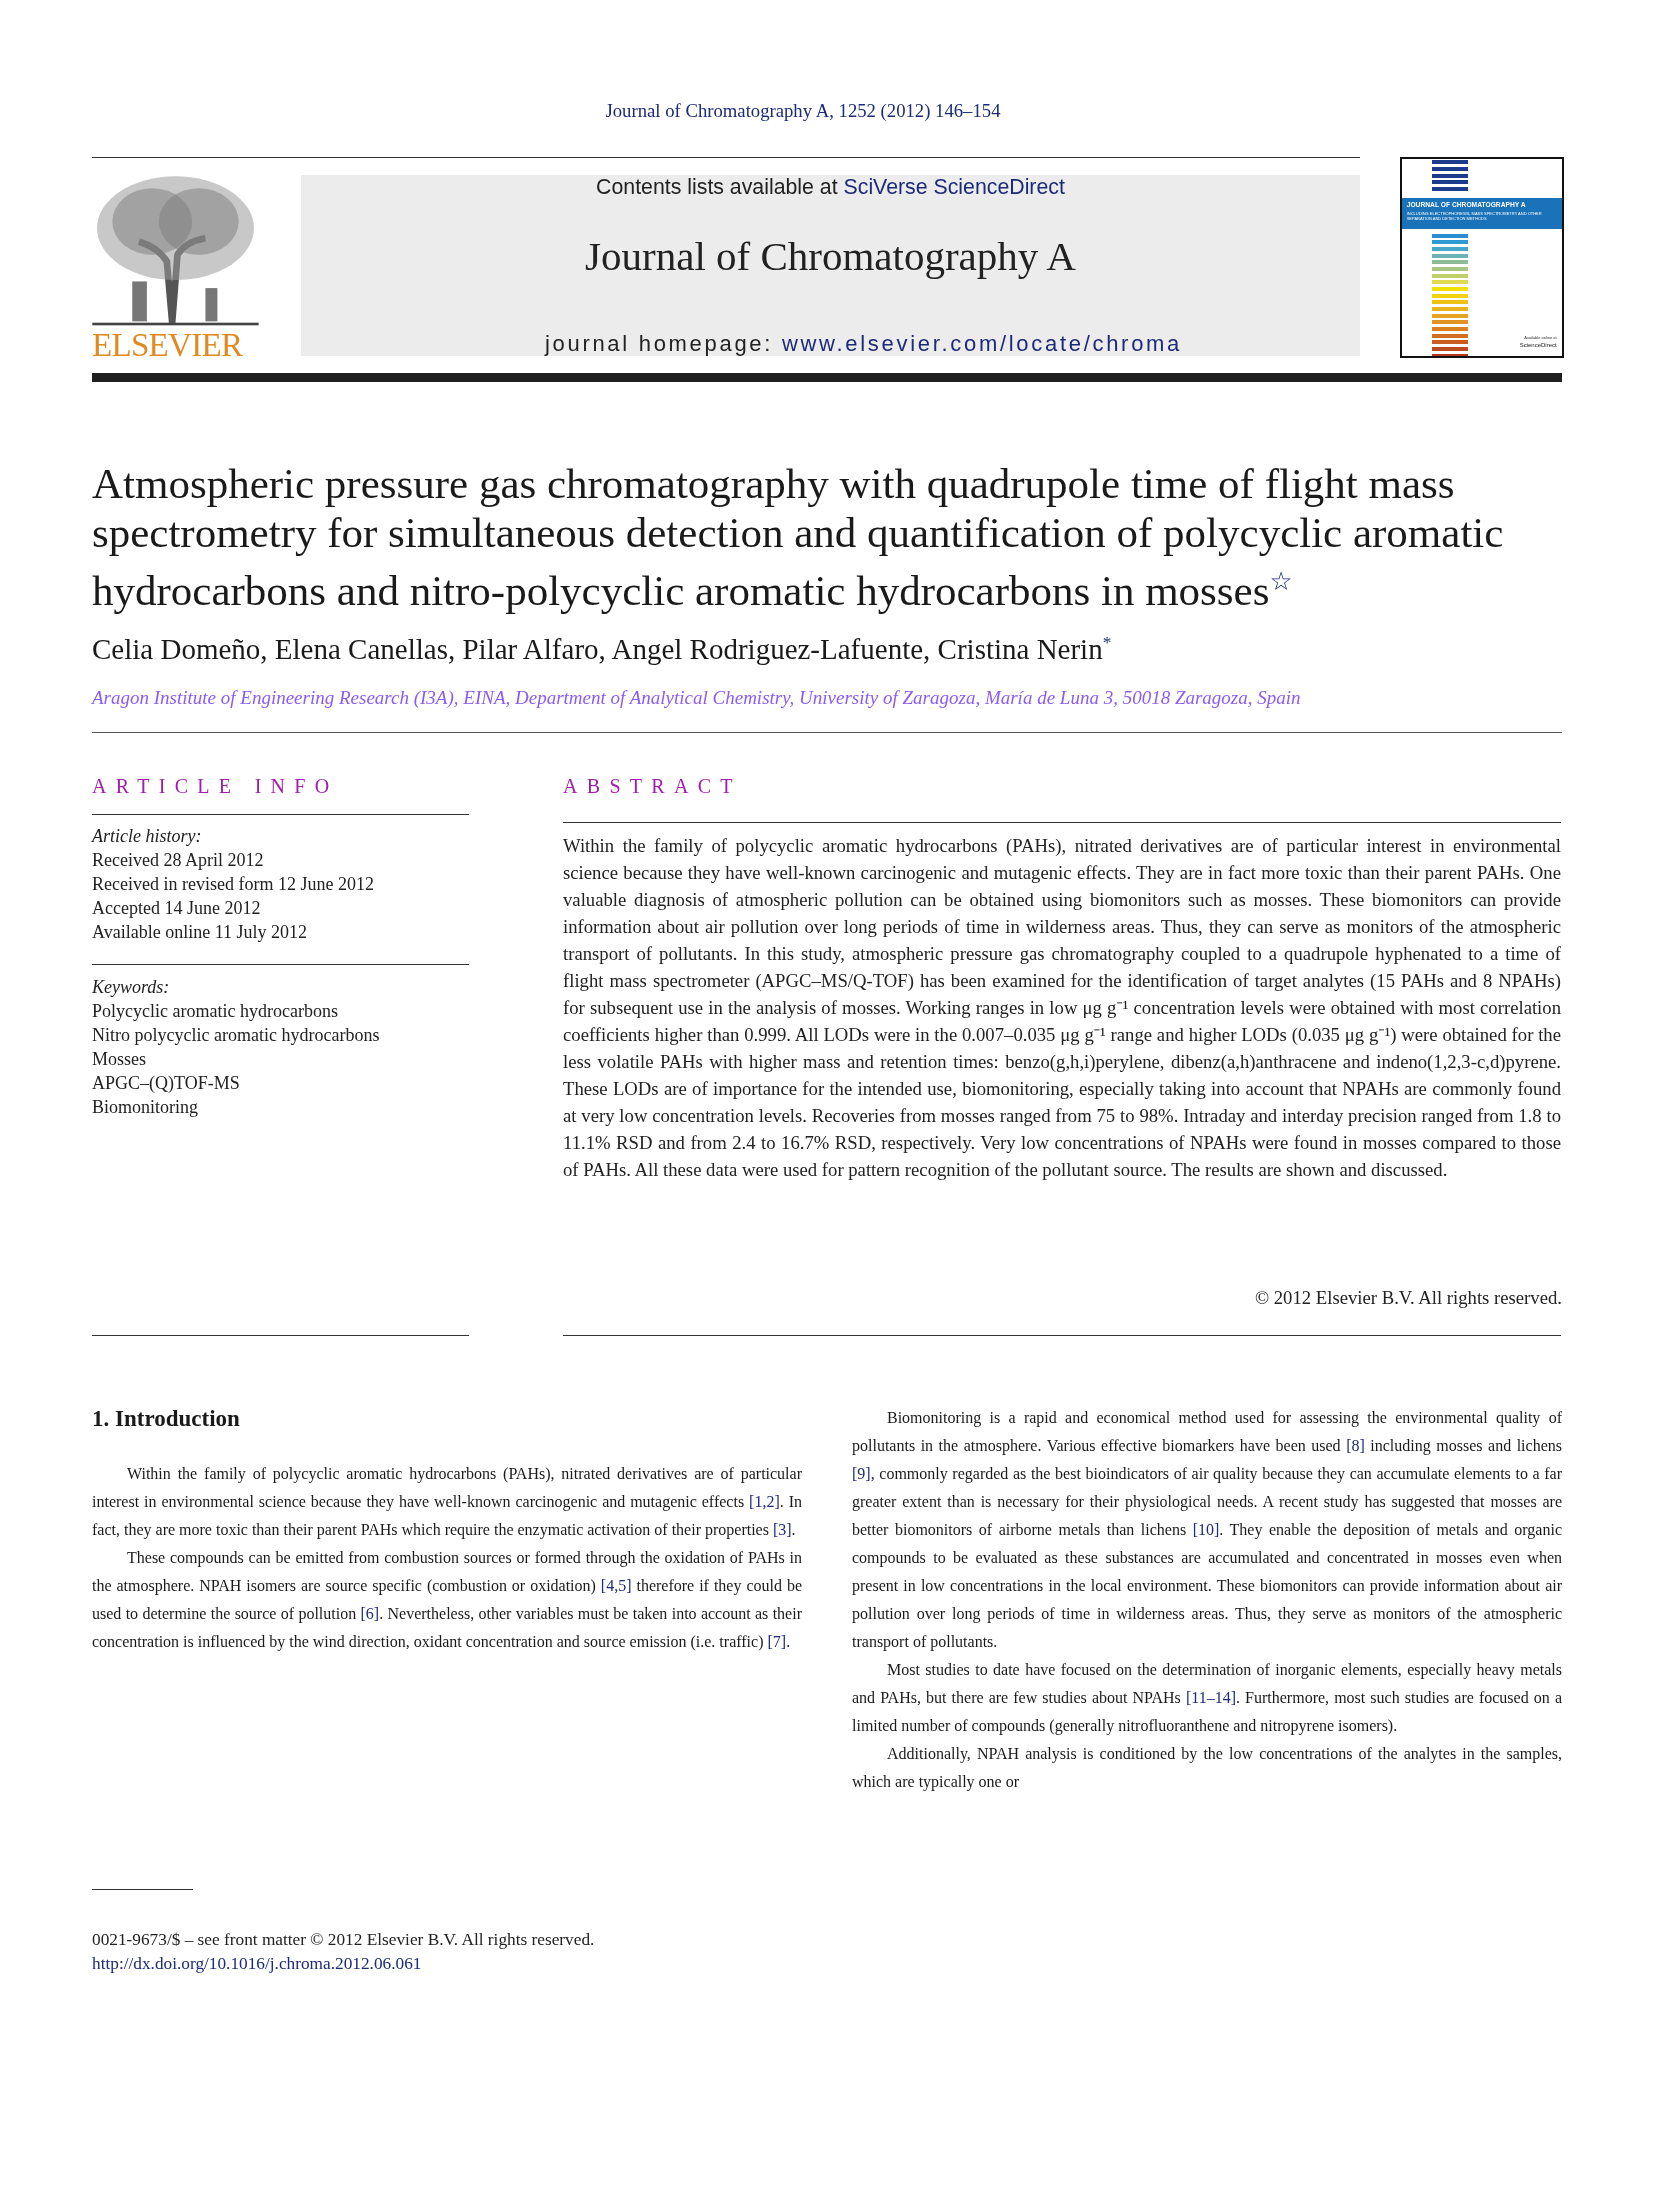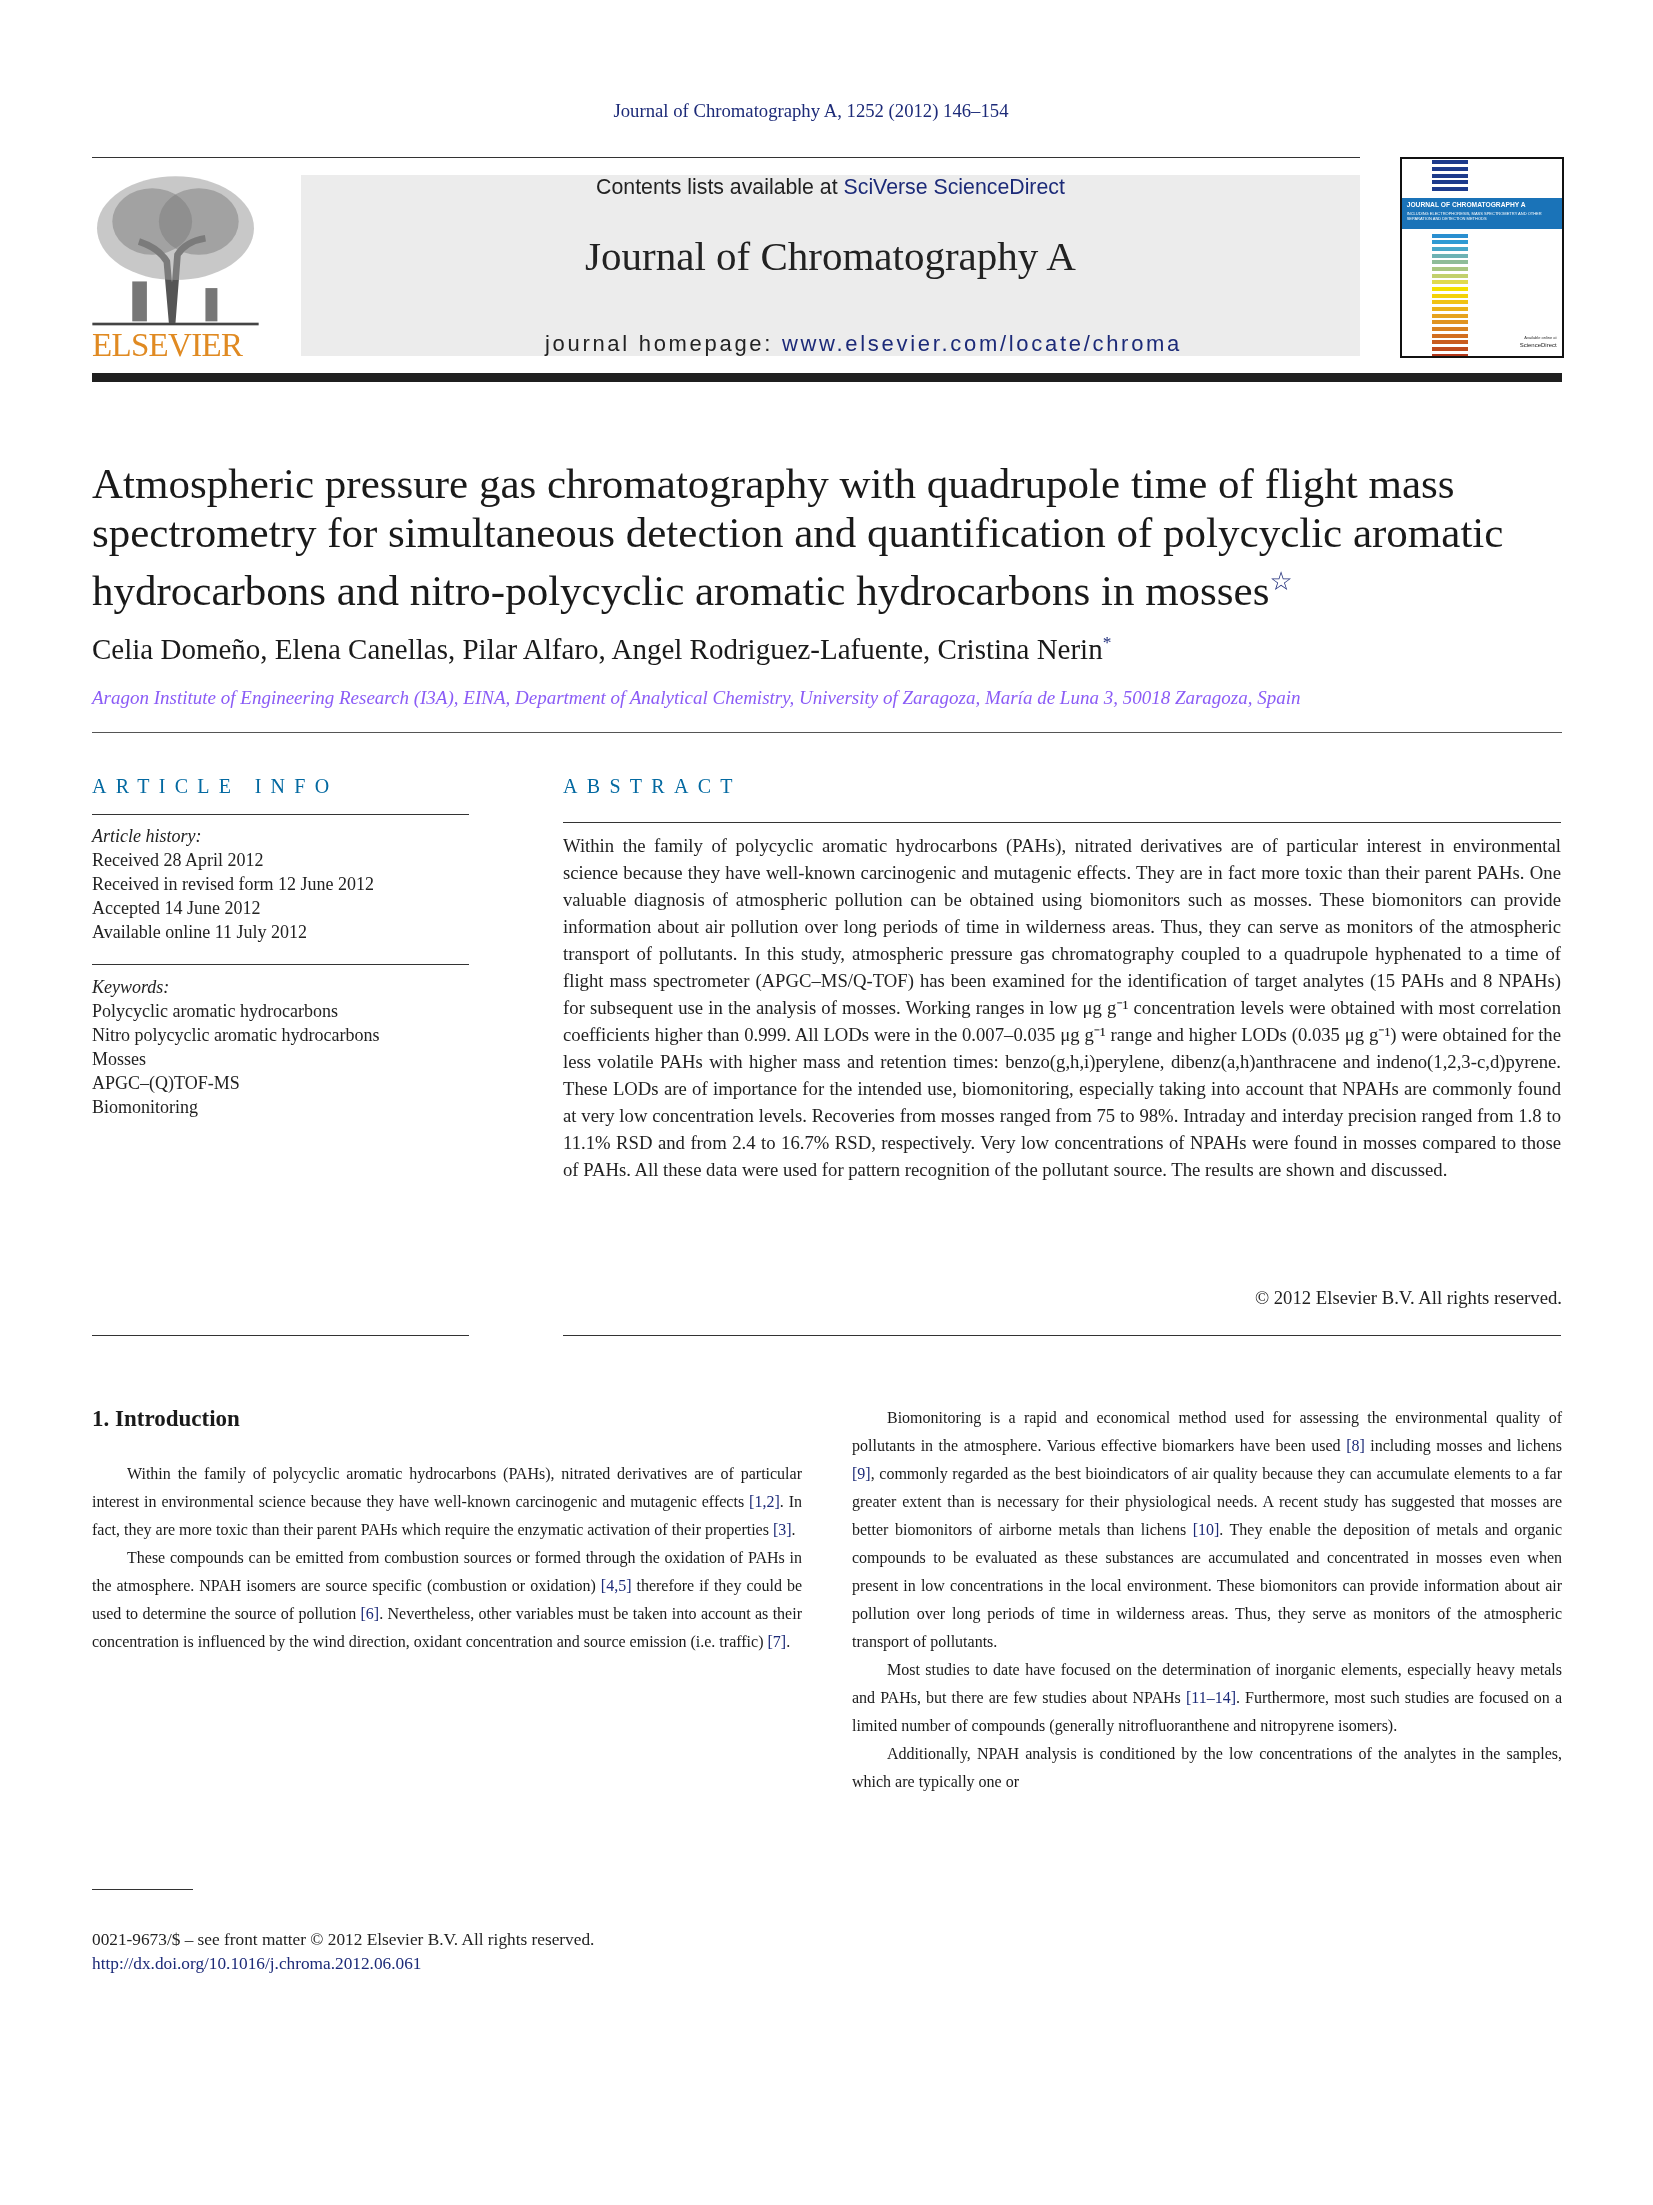--- a/index.html
+++ b/index.html
@@ -1,34 +1,34 @@
 <!DOCTYPE html>
 <html style="font-size:10.7px"><head>
 <meta charset="utf-8">
 <style>
   html,body{margin:0;padding:0;background:#fff;}
   body{width:1654px;height:2205px;position:relative;overflow:hidden;font-family:"Liberation Sans",sans-serif;color:#1a1a1a;}
   .abs{position:absolute;}
   .link{color:#1c2a78;}
-  .topcite{left:8px;width:1606px;top:100px;text-align:center;font-size:18.7px;color:#1c2a78;font-family:"Liberation Serif",serif;}
+  .topcite{left:0;width:1606px;top:100px;text-align:center;font-size:18.7px;color:#1c2a78;font-family:"Liberation Serif",serif;}
   .hr-thin{height:1.3px;background:#333;}
   .hr-thick{height:9.3px;background:#1f1f1f;}
   .banner{left:301px;top:175px;width:1059px;height:181px;background:#ececec;}
   .contents{left:301px;width:1059px;top:175px;text-align:center;font-size:21.3px;color:#222;}
   .jtitle{left:301px;width:1059px;top:232px;text-align:center;font-size:41px;color:#222;font-family:"Liberation Serif",serif;}
   .homepage{left:301px;width:1125px;top:331px;text-align:center;font-size:22px;letter-spacing:2.7px;color:#222;}
   .elsevier-logo{left:92px;top:175px;width:167px;height:187px;}
   .elsevier-word{left:92px;top:327px;font-size:33px;color:#e08a22;font-family:"Liberation Serif",serif;letter-spacing:-0.7px;}
   .cover{left:1400px;top:157px;width:160px;height:197px;border:2px solid #111;background:#fff;overflow:hidden;}
   .cover .bar{position:absolute;left:30px;width:36px;height:4px;}
   .cover .band{position:absolute;left:0;right:0;top:39px;height:31px;background:#1a73b8;color:#fff;font-size:5.3px;padding:3.3px 4.7px;box-sizing:border-box;}
   .title{left:92px;top:459px;width:1480px;font-size:43px;line-height:49px;color:#1a1a1a;font-family:"Liberation Serif",serif;}
   .authors{left:92px;top:632px;font-size:29px;color:#1a1a1a;font-family:"Liberation Serif",serif;}
   .affil{left:92px;top:687px;font-size:19px;font-style:italic;color:#8b5cf6;font-family:"Liberation Serif",serif;}
-  .sect-head{font-size:20px;letter-spacing:9.3px;color:#0369a1;font-family:"Liberation Serif",serif;}
+  .sect-head{font-size:20px;letter-spacing:9.3px;color:#a21caf;font-family:"Liberation Serif",serif;}
   .info{left:92px;width:377px;font-size:18px;line-height:24px;color:#222;font-family:"Liberation Serif",serif;}
   .info .lbl{font-style:italic;}
   .abstract{left:563px;top:832px;width:998px;font-size:18.7px;line-height:27px;text-align:justify;color:#222;font-family:"Liberation Serif",serif;}
   .copyright{right:92px;top:1287px;font-size:18.7px;color:#222;font-family:"Liberation Serif",serif;}
   .col{font-size:16px;line-height:28px;text-align:justify;color:#1a1a1a;font-family:"Liberation Serif",serif;}
   .col p{margin:0;text-indent:35px;}
   .h1{font-size:23px;font-weight:bold;font-family:"Liberation Serif",serif;}
   .foot{left:92px;width:710px;font-size:17.3px;line-height:24px;color:#222;font-family:"Liberation Serif",serif;}
   sup{font-size:0.6em;}
 </style>

